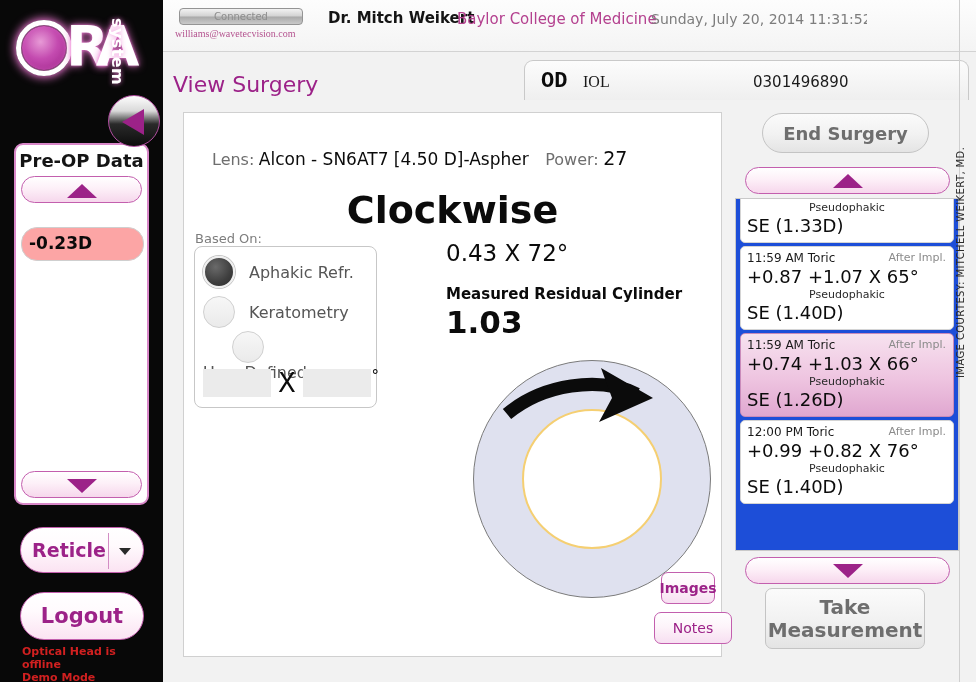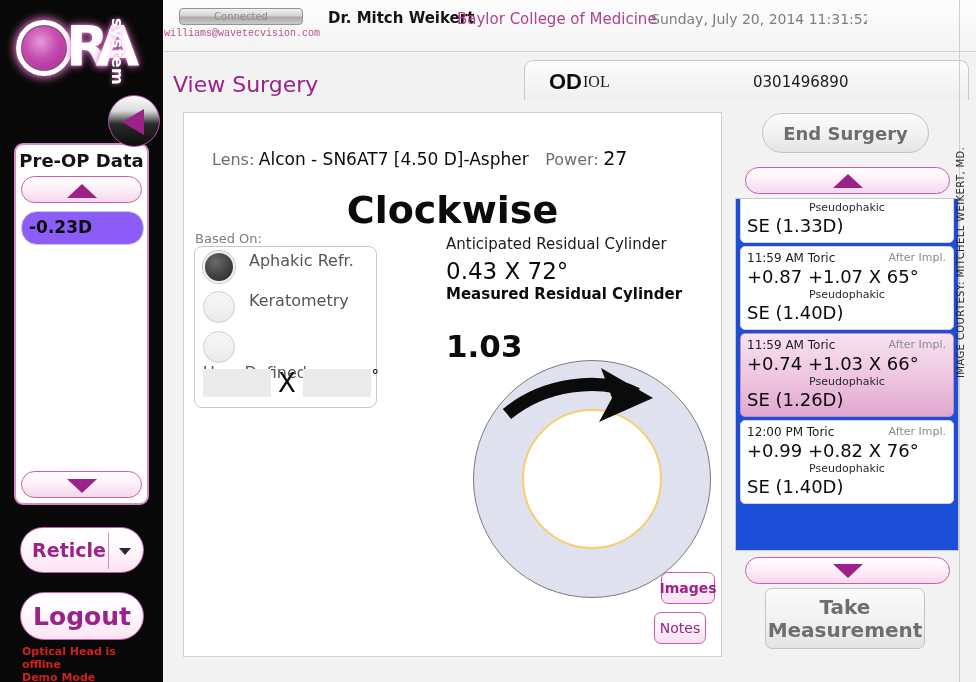--- a/index.html
+++ b/index.html
@@ -107,22 +107,22 @@
     border-left: 15px solid transparent;
     border-right: 15px solid transparent;
     border-top: 14px solid #9c2288;
   }
   .preop-list {
     position: absolute; left: 3px; top: 64px;
     width: 127px; height: 258px;
     background: #fff;
   }
   .preop-card {
-    margin: 2px 2px; padding: 6px 7px 7px;
-    background: #8b5cf6; border: 1px solid #cfcfcf; border-radius: 16px;
+    margin: 18px 2px; padding: 6px 7px 7px;
+    background: #fca5a5; border: 1px solid #cfcfcf; border-radius: 16px;
   }
   .preop-val {
     font-size: 17px; font-weight: bold; color: #0b0b0b;
     font-family: "DejaVu Sans", sans-serif; line-height: 19px;
   }
   .preop-lbl {
     font-size: 14px; font-style: italic; color: #151515;
     font-family: "DejaVu Sans", sans-serif; line-height: 17px;
   }
   .preop-bottom-pill {
@@ -148,21 +148,21 @@
     position: absolute; right: 34px; top: 5px;
     width: 1px; height: 36px; background: #d38cc4;
   }
   .reticle-caret {
     position: absolute; right: 12px; top: 20px;
     width: 0; height: 0;
     border-left: 6px solid transparent;
     border-right: 6px solid transparent;
     border-top: 7px solid #2a2a2a;
   }
-  #logout-btn { left: 20px; top: 592px; width: 124px; height: 48px; font-size: 25px; }
+  #logout-btn { left: 20px; top: 592px; width: 124px; height: 48px; font-size: 21px; }
   .offline-msg {
     position: absolute; left: 22px; top: 645px; width: 136px;
     color: #d02020; font-size: 11px; line-height: 13px;
     font-family: "DejaVu Sans", sans-serif; font-weight: 600;
   }
 
   
   .topbar {
     position: absolute; left: 163px; top: 0;
     width: 813px; height: 52px;
@@ -171,23 +171,23 @@
   }
   .conn-btn {
     position: absolute; left: 16px; top: 8px;
     width: 124px; height: 17px; border-radius: 4px;
     background: linear-gradient(180deg,#f2f2f2 0%, #d2d2d2 48%, #a9a9a9 52%, #c9c9c9 100%);
     border: 1px solid #949494;
     color: #8d8d8d; font-size: 10px; text-align: center; line-height: 16px;
     cursor: pointer; font-family: "DejaVu Sans", sans-serif;
   }
   .email {
-    position: absolute; left: 1px; top: 28px;
+    position: absolute; left: 12px; top: 28px;
     color: #b4538f; font-size: 10px;
-    font-family: Liberation Mono, monospace;
+    font-family: Liberation Serif, serif;
   }
   .doctor {
     position: absolute; left: 165px; top: 9px;
     color: #141414; font-size: 15px; font-weight: bold;
     font-family: "DejaVu Sans", sans-serif;
   }
   .institution {
     position: absolute; left: 294px; top: 10px;
     color: #b4418f; font-size: 15px;
     font-family: "DejaVu Sans", sans-serif;
@@ -209,23 +209,23 @@
   
   .od-tab {
     position: absolute; left: 524px; top: 60px;
     width: 445px; height: 40px;
     background: linear-gradient(180deg,#fcfcfc 0%, #efefef 100%);
     border: 1px solid #c9c9c9;
     border-bottom: none;
     border-radius: 9px 9px 0 0;
   }
   .od-eye {
-    position: absolute; left: 24px; top: 8px;
+    position: absolute; left: 16px; top: 8px;
     font-size: 22px; font-weight: bold; color: #0b0b0b;
-    font-family: Liberation Sans, sans-serif;
+    font-family: Liberation Mono, monospace;
   }
   .od-type {
     position: absolute; left: 58px; top: 12px;
     font-size: 16px; color: #1a1a1a;
     font-family: "Liberation Serif", serif;
   }
   .od-id {
     position: absolute; left: 228px; top: 12px;
     font-size: 15px; color: #1a1a1a;
     font-family: "DejaVu Sans", sans-serif;
@@ -258,21 +258,21 @@
     font-size: 13px; color: #7d7d7d;
     font-family: "DejaVu Sans", sans-serif;
   }
   .based-box {
     position: absolute; left: 10px; top: 133px;
     width: 183px; height: 162px;
     background: #fff; border: 1px solid #c7c7c7; border-radius: 8px;
   }
   .radio-row {
     position: absolute; left: 8px; height: 42px;
-    display: flex; cursor: pointer;
+    display: flex; align-items: center; cursor: pointer;
   }
   .radio-circle {
     width: 32px; height: 32px; border-radius: 50%;
     background: linear-gradient(180deg,#f7f7f7 0%, #eaeaea 100%);
     border: 1px solid #d0d0d0;
     margin-right: 14px; flex: 0 0 auto;
   }
   .radio-circle.on {
     background: radial-gradient(circle at 38% 32%, #6a6a6a 0%, #3e3e3e 60%, #2b2b2b 100%);
     border: 2px solid #efefef;
@@ -311,21 +311,20 @@
     font-size: 15px; color: #0b0b0b; font-weight: bold;
     font-family: "DejaVu Sans", sans-serif;
   }
   .cyl-val-thin {
     font-size: 23px; color: #0b0b0b; line-height: 36px;
     font-family: "DejaVu Sans", sans-serif;
   }
   .cyl-val-bold {
     font-size: 31px; color: #0b0b0b; font-weight: bold; line-height: 38px;
     font-family: "DejaVu Sans", sans-serif;
-    margin-top: 24px;
   }
 
   
   .eye-diagram {
     position: absolute; left: 289px; top: 247px;
     width: 238px; height: 238px;
   }
   .eye-outer {
     position: absolute; left: 0; top: 0;
     width: 238px; height: 238px; border-radius: 50%;
@@ -343,21 +342,21 @@
   .panel-btn {
     position: absolute; width: 54px; height: 32px;
     border-radius: 7px;
     background: linear-gradient(180deg,#ffffff 0%, #fdf4fa 45%, #f7dff1 100%);
     border: 1.5px solid #c35fae;
     color: #9c2288; font-size: 14px; font-weight: bold;
     display: flex; align-items: center; justify-content: center;
     cursor: pointer; font-family: "DejaVu Sans", sans-serif;
   }
   #images-btn { left: 477px; top: 459px; }
-  #notes-btn  { left: 470px; top: 499px; width: 52px; font-weight: normal; }
+  #notes-btn  { left: 470px; top: 499px; width: 78px; font-weight: normal; }
 
   
   .right-panel {
     position: absolute; left: 735px; top: 100px;
     width: 199px; height: 575px;
   }
   .grey-btn {
     position: absolute; border-radius: 22px;
     background: linear-gradient(180deg,#fbfbfb 0%, #f1f1f1 55%, #e4e4e4 100%);
     border: 1px solid #c4c4c4;
@@ -527,21 +526,20 @@
       </div>
       <div class="ud-inputs">
         <input class="ud-field" type="text" value="" style="">
         <span class="ud-x">X</span>
         <input class="ud-field" type="text" value="" style="">
         <span class="ud-deg">°</span>
       </div>
     </div>
 
     <div class="cyl-block" style="top:122px;">
-      <div class="cyl-lbl-thin">Anticipated Residual Cylinder</div>
       <div class="cyl-val-thin">0.43 X 72°</div>
     </div>
 
     <div class="cyl-block" style="top:172px;">
       <div class="cyl-lbl-bold">Measured Residual Cylinder</div>
       <div class="cyl-val-bold">1.03</div>
     </div>
 
     <div class="eye-diagram">
       <div class="eye-outer"></div>

